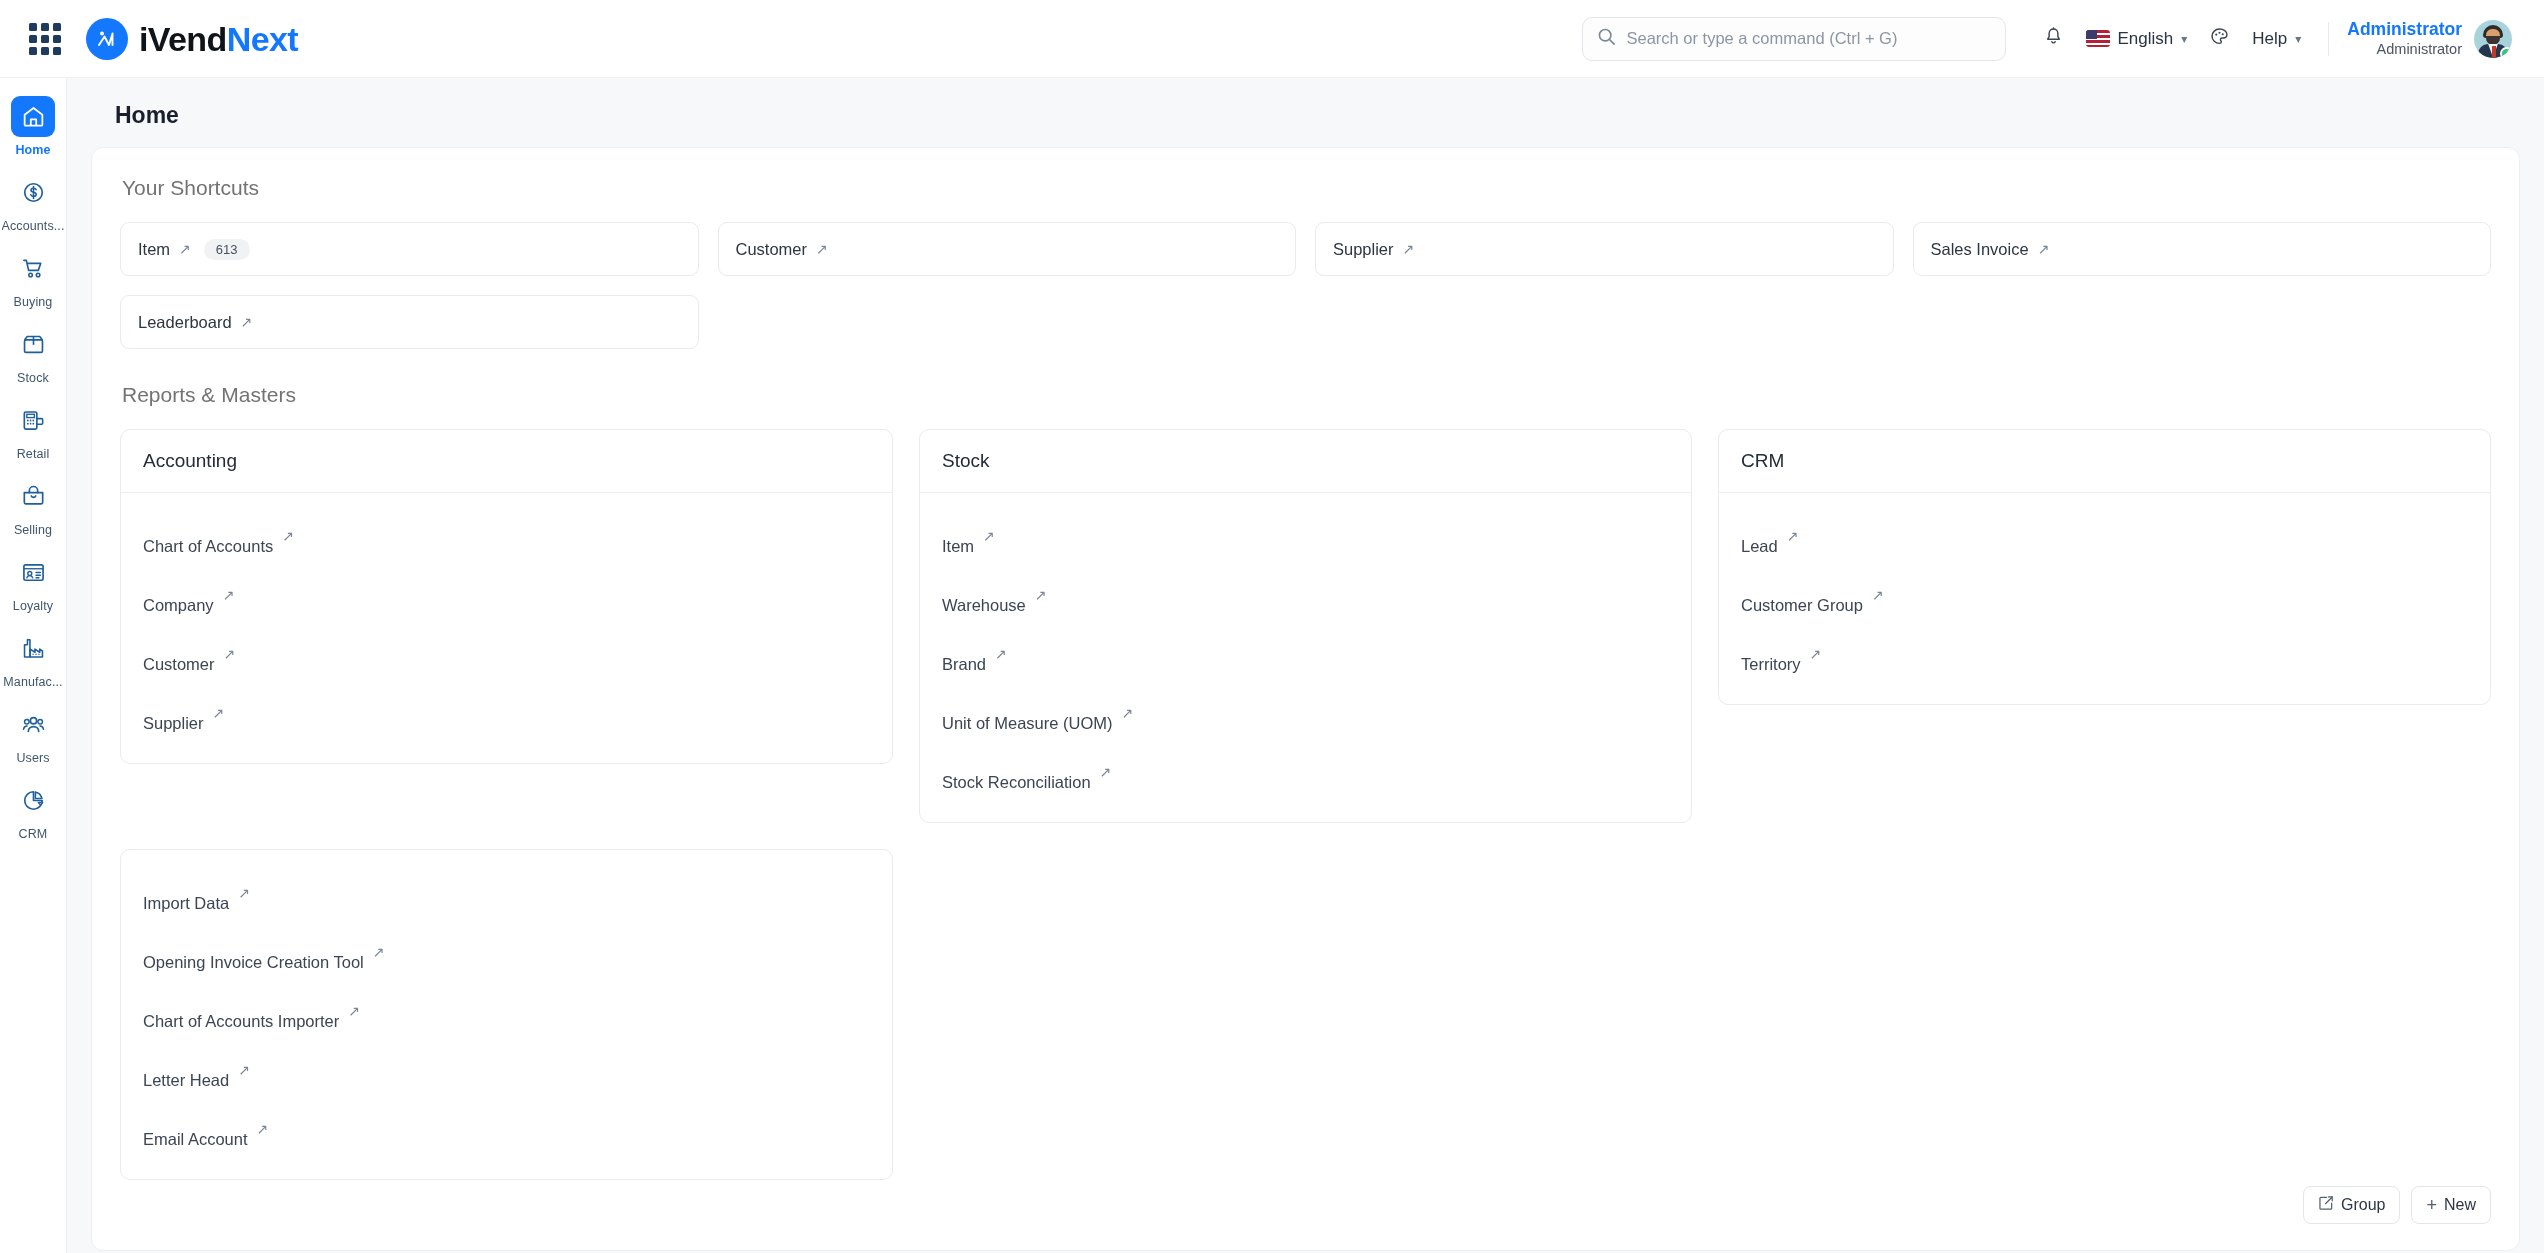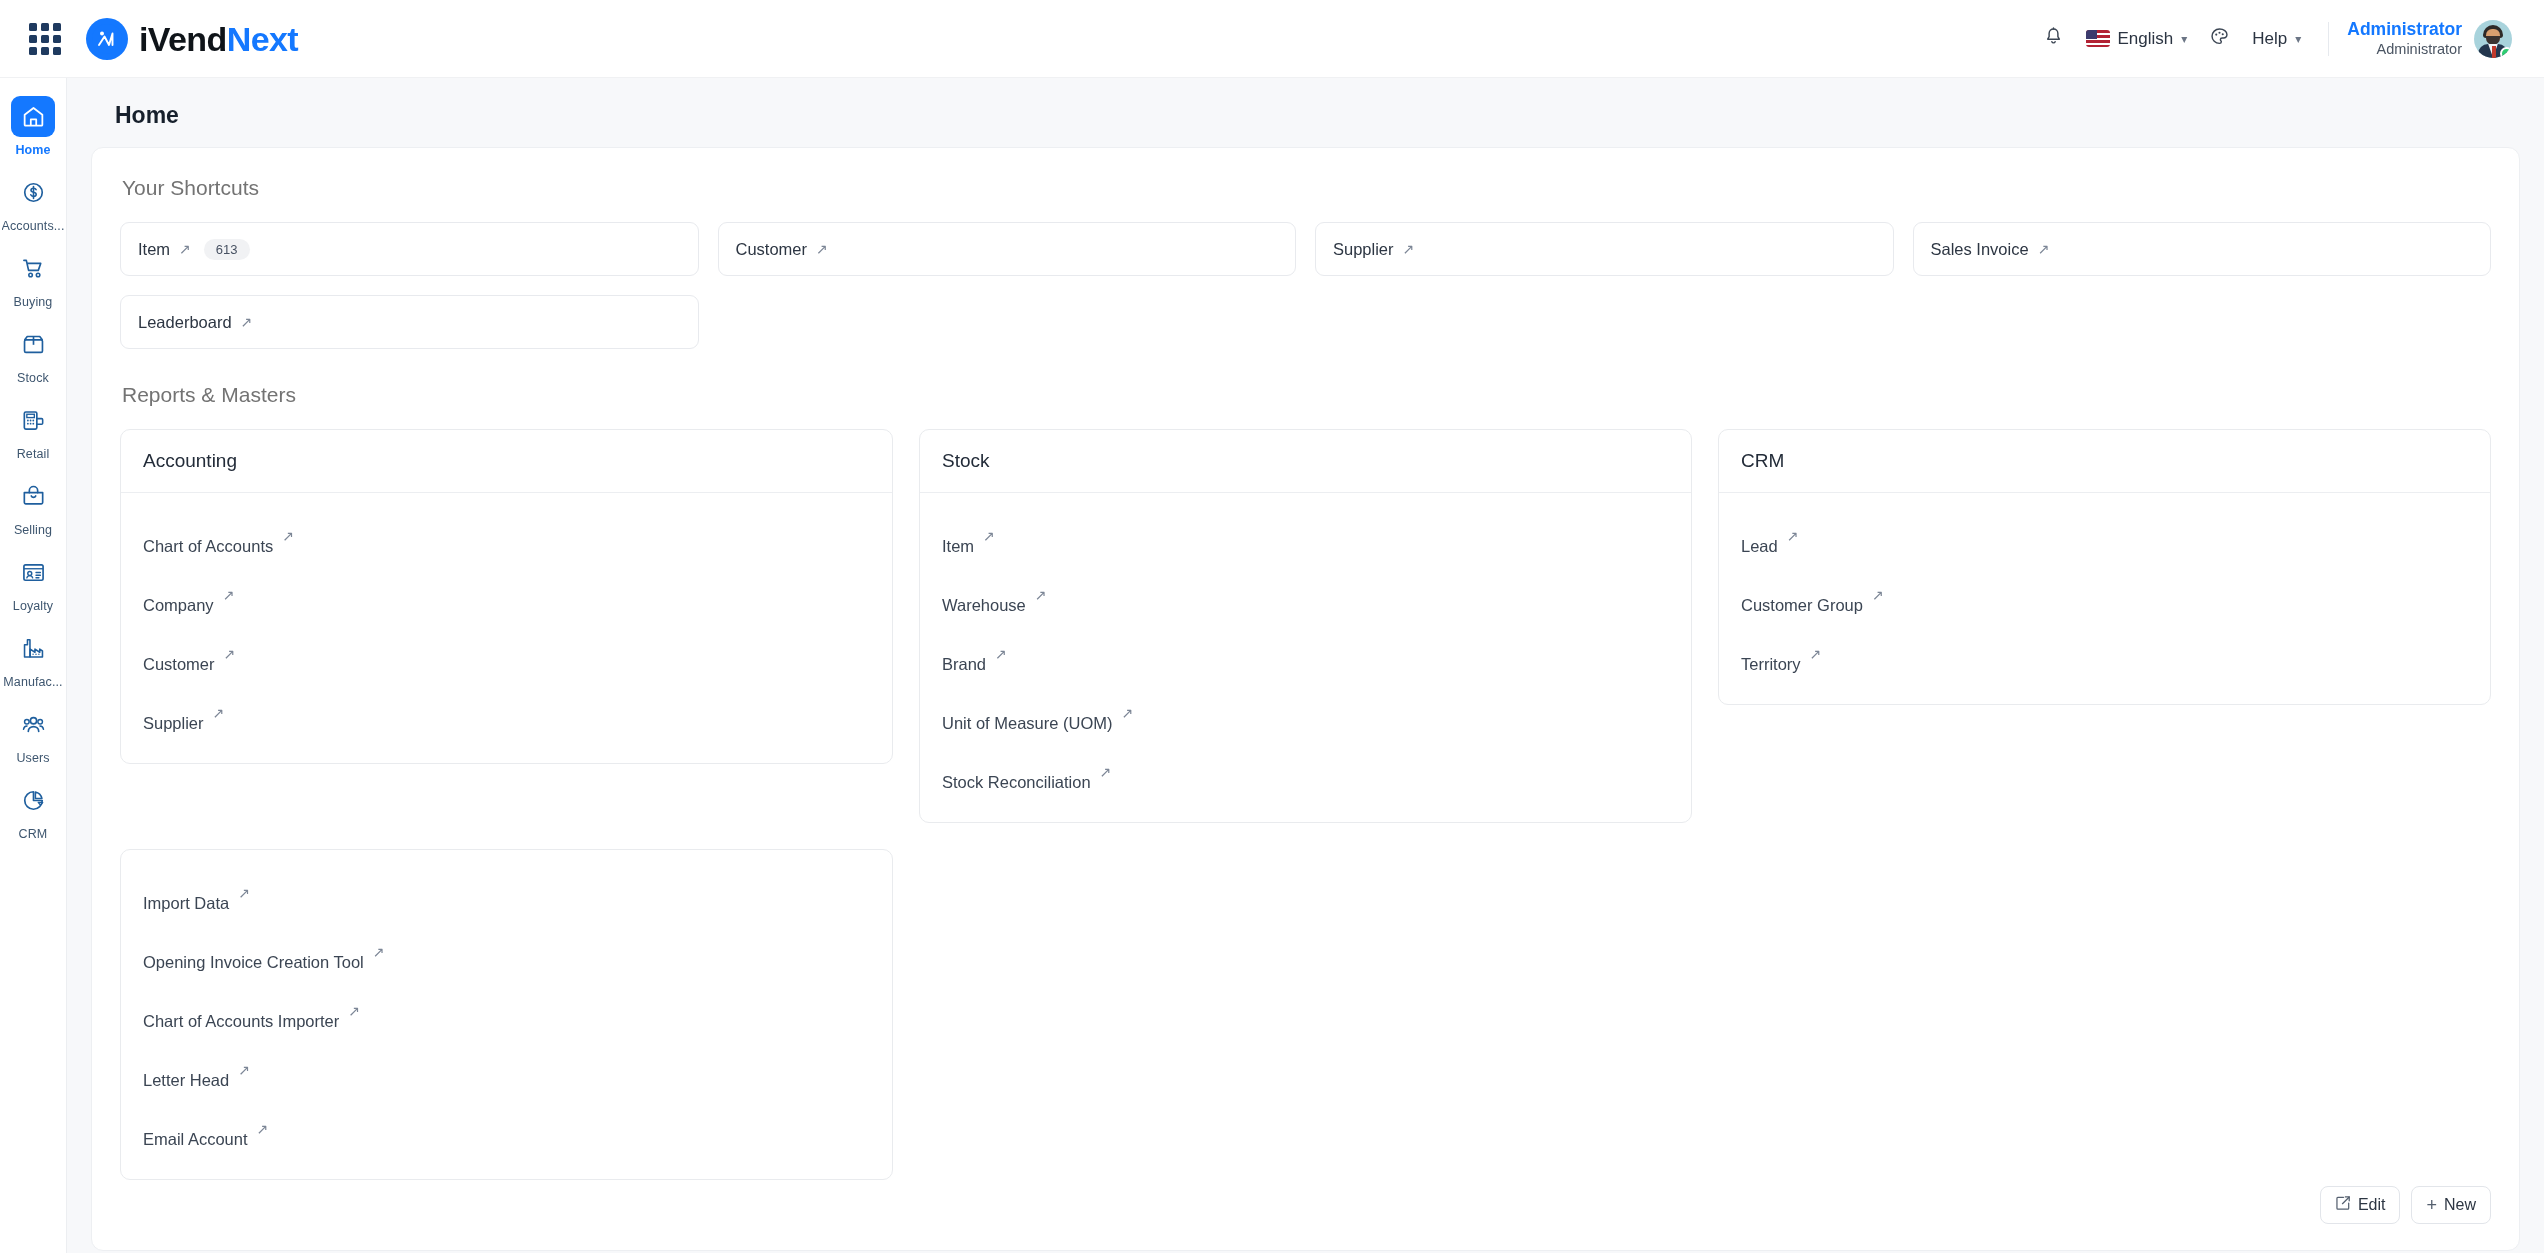--- a/index.html
+++ b/index.html
@@ -202,20 +202,29 @@
         <path d="M7 21 L12.5 12.5 L17 21 L20.5 9.5 L20.5 21" stroke="#ffffff" stroke-width="1.9" fill="none" stroke-linecap="round" stroke-linejoin="round"></path>
       </svg>
     </div>
     <div class="brand-text">
       <span class="a">iVend</span><span class="b">Next</span>
     </div>
   </div>
 
   <div class="nav-spacer"></div>
 
+  <div class="search-box">
+    <span>
+      <svg width="19" height="19" viewBox="0 0 20 20" fill="none" aria-hidden="true">
+        <circle cx="8.6" cy="8.6" r="6" stroke="#7b8593" stroke-width="1.7"></circle>
+        <line x1="13.2" y1="13.2" x2="18" y2="18" stroke="#7b8593" stroke-width="1.7" stroke-linecap="round"></line>
+      </svg>
+    </span>
+    <input type="text" placeholder="Search or type a command (Ctrl + G)" value="" style="">
+  </div>
 
   <div class="nav-right">
 
     <div class="nav-btn">
       <span>
         <svg width="21" height="21" viewBox="0 0 22 22" fill="none" aria-hidden="true">
           <path d="M11 3.2a4.6 4.6 0 0 0-4.6 4.6v3.4l-1.5 2.6h12.2l-1.5-2.6V7.8A4.6 4.6 0 0 0 11 3.2z" stroke="#3b4553" stroke-width="1.5" stroke-linejoin="round"></path>
           <path d="M9.3 16.5a1.8 1.8 0 0 0 3.4 0" stroke="#3b4553" stroke-width="1.5" stroke-linecap="round"></path>
           <path d="M11 2v1.2" stroke="#3b4553" stroke-width="1.5" stroke-linecap="round"></path>
         </svg>
@@ -524,21 +533,21 @@
 
       <div class="bottom-actions">
         <button class="btn">
           <span>
             <svg width="16" height="16" viewBox="0 0 18 18" fill="none" aria-hidden="true">
               <path d="M9.6 2.6H3.2a1 1 0 0 0-1 1v11.2a1 1 0 0 0 1 1h11.2a1 1 0 0 0 1-1V9" stroke="#55606f" stroke-width="1.4" stroke-linecap="round"></path>
               <path d="M11.6 2.2h4.4v4.4" stroke="#55606f" stroke-width="1.4" stroke-linecap="round" stroke-linejoin="round"></path>
               <path d="M16 2.2L8.4 9.8" stroke="#55606f" stroke-width="1.4" stroke-linecap="round"></path>
             </svg>
           </span>
-          <span>Edit</span>
+          <span>Group</span>
         </button>
         <button class="btn">
           <span class="plus">+</span>
           <span>New</span>
         </button>
       </div>
 
     </div>
   </div>
 </div>

